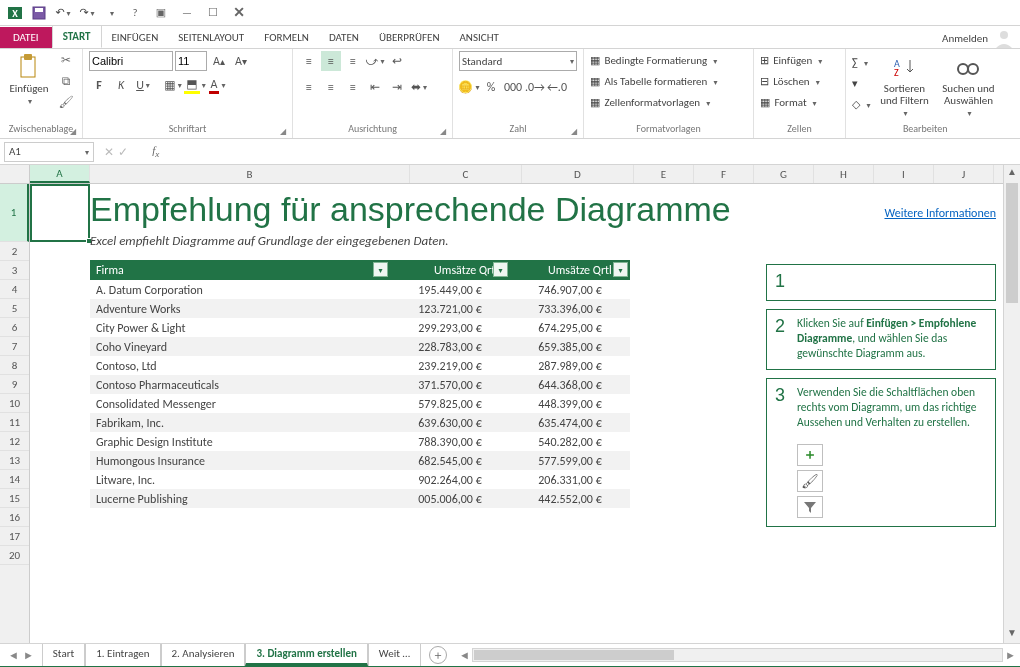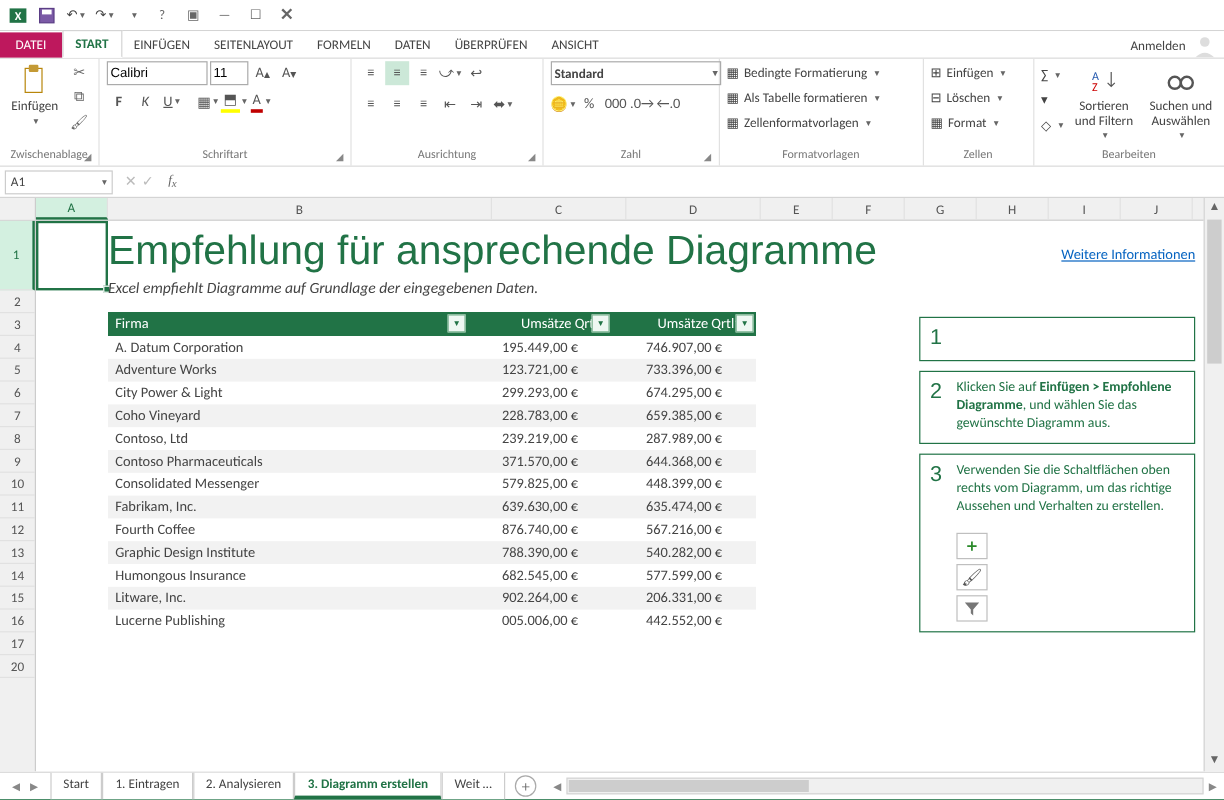--- a/index.html
+++ b/index.html
@@ -30,30 +30,30 @@
   .big-btn { display: flex; flex-direction: column; align-items: center; width: 46px; cursor: pointer; font-size: 11px; text-align: center; line-height: 12px; padding-top: 2px; }
   .big-btn .icon { width: 28px; height: 28px; margin-bottom: 2px; display:flex; align-items:center; justify-content:center; }
   .mini-stack { display: flex; flex-direction: column; gap: 3px; }
   .mini-btn { width: 20px; height: 18px; display: flex; align-items: center; justify-content: center; cursor: pointer; color:#666; font-size:12px;}
   .font-row { display: flex; align-items: center; gap: 2px; margin-bottom: 4px; }
   .font-select { border: 1px solid #ababab; font-size: 11px; height: 20px; padding: 0 2px; }
   .fontname { width: 84px; }
   .fontsize { width: 32px; }
   .small-icon-row { display: flex; gap: 2px; }
   .sq { width: 20px; height: 20px; display:flex; align-items:center; justify-content:center; cursor:pointer; color:#555; font-size:12px; }
-  .num-box { border:1px solid #ababab; height:20px; width:142px; font-size:11px; padding:0 2px; display:flex; align-items:center; justify-content:space-between;font-weight:bold;}
+  .num-box { border:1px solid #ababab; height:20px; width:118px; font-size:11px; padding:0 2px; display:flex; align-items:center; justify-content:space-between;}
   .styles-col { display:flex; flex-direction:column; gap:2px; font-size:11px;}
   .styles-col .row-item { display:flex; align-items:center; gap:4px; cursor:pointer; white-space:nowrap; height:19px;}
   .caret { font-size:8px; color:#666; margin-left:2px;}
 
   
   .formula-area { height: 26px; border-bottom: 1px solid #d4d4d4; display: flex; align-items: center; background:#fff; }
   .name-box { width: 90px; border: 1px solid #ccc; margin: 2px 4px; height: 20px; display:flex; align-items:center; padding:0 4px; font-size:11px; justify-content:space-between;}
   .fx-btns { display:flex; gap:4px; padding:0 6px; color:#bbb; font-size:12px;}
-  .fx-label { font-style: italic; font-family: "Times New Roman", serif; color:#666; padding:0 6px;}
+  .fx-label { font-style: italic; font-family: "Times New Roman", serif; color:#666; padding:0 6px;margin-left:12px;}
   .formula-input { flex:1; border:none; height:20px; font-size:11px;}
 
   
   .grid-wrap { position: relative; height: 478px; overflow:hidden;}
   .col-headers { display:flex; height:19px; background:#f0f0f0; border-bottom:1px solid #ccc; }
   .corner { width:30px; border-right:1px solid #ccc; background:#f0f0f0;}
   .col-h { text-align:center; font-size:11px; color:#555; border-right:1px solid #e1e1e1; display:flex; align-items:center; justify-content:center;}
   .col-h.active { background:#d3f0e0; color:#217346; border-bottom:2px solid #217346;}
   .grid-body { display:flex; height:459px; overflow:hidden;}
   .row-headers { width:30px; background:#f0f0f0; border-right:1px solid #ccc; display:flex; flex-direction:column;}
@@ -429,25 +429,20 @@
                 <td>Consolidated Messenger</td>
                 <td class="num">579.825,00 €</td>
                 <td class="num">448.399,00 €</td>
               </tr>
               <tr>
                 <td>Fabrikam, Inc.</td>
                 <td class="num">639.630,00 €</td>
                 <td class="num">635.474,00 €</td>
               </tr>
               <tr>
-                <td>Fourth Coffee</td>
-                <td class="num">876.740,00 €</td>
-                <td class="num">567.216,00 €</td>
-              </tr>
-              <tr>
                 <td>Graphic Design Institute</td>
                 <td class="num">788.390,00 €</td>
                 <td class="num">540.282,00 €</td>
               </tr>
               <tr>
                 <td>Humongous Insurance</td>
                 <td class="num">682.545,00 €</td>
                 <td class="num">577.599,00 €</td>
               </tr>
               <tr>

